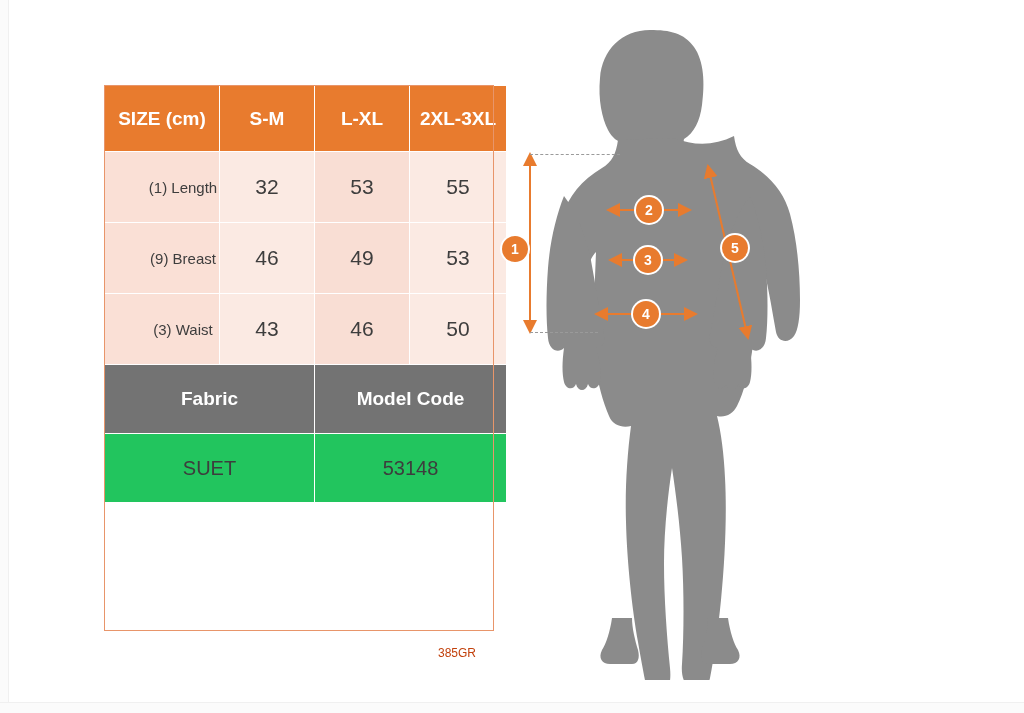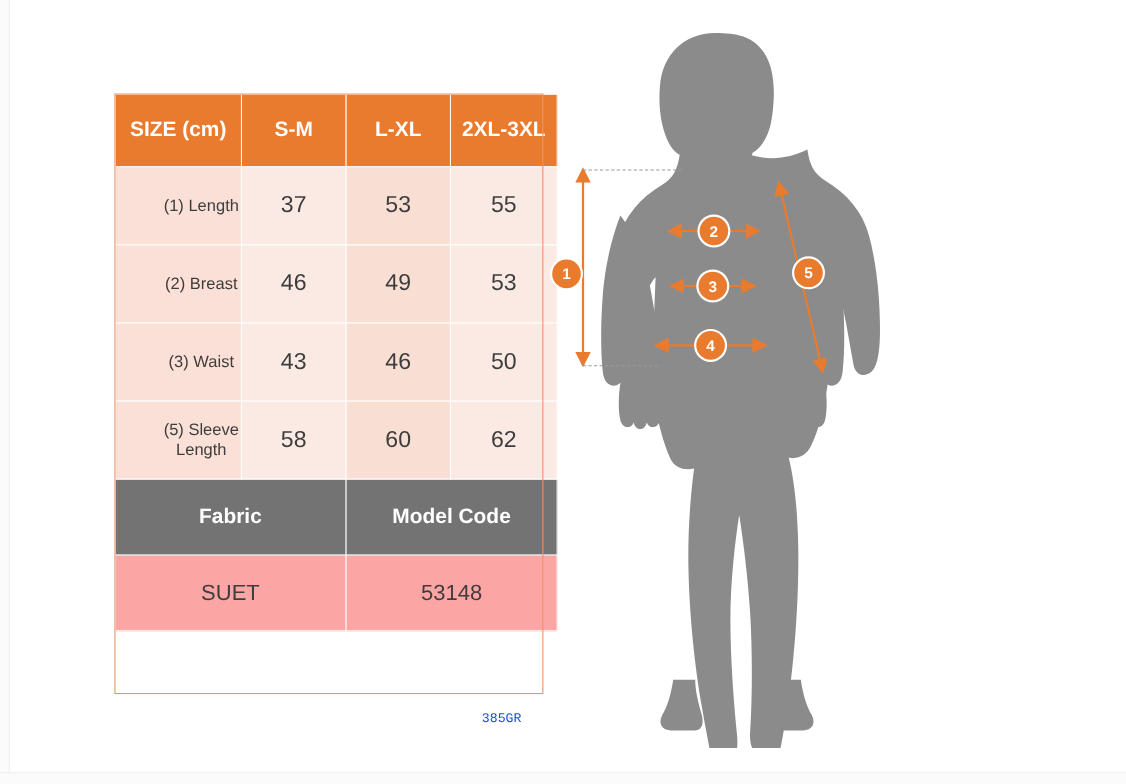--- a/index.html
+++ b/index.html
@@ -74,42 +74,41 @@
     background: #f9ded4;
   }
   .size-table .footer-hdr {
     background: #737373;
     color: #ffffff;
     font-weight: bold;
     font-size: 19px;
     height: 66px;
   }
   .size-table .footer-val {
-    background: #fca5a5;
+    background: #22c55e;
     font-size: 20px;
     color: #3d3d3d;
     height: 66px;
   }
   .table-outline {
     position: absolute;
     left: 104px;
     top: 85px;
     width: 390px;
     height: 546px;
     border: 1px solid #e8956a;
     pointer-events: none;
     box-sizing: border-box;
   }
   .weight-note {
     position: absolute;
     left: 438px;
     top: 646px;
     font-size: 12px;
-    color: #1d4ed8;
-    font-family: Liberation Mono, monospace;
+    color: #c2410c;
   }
 
   
   .figure-wrap {
     position: absolute;
     left: 500px;
     top: 20px;
     width: 420px;
     height: 660px;
   }
@@ -153,46 +152,40 @@
     <tbody>
         <tr>
       <th class="hdr" style="width:112px">SIZE (cm)</th>
       <th class="hdr" style="width:92px">S-M</th>
       <th class="hdr" style="width:92px">L-XL</th>
       <th class="hdr" style="width:94px">2XL-3XL</th>
     </tr>
 
     <tr>
       <td class="rowlabel">(1) Length</td>
-      <td class="val">37</td>
+      <td class="val">32</td>
       <td class="val alt">53</td>
       <td class="val">55</td>
     </tr>
 
     <tr>
-      <td class="rowlabel">(2) Breast</td>
+      <td class="rowlabel">(9) Breast</td>
       <td class="val">46</td>
       <td class="val alt">49</td>
       <td class="val">53</td>
     </tr>
 
     <tr>
       <td class="rowlabel">(3) Waist</td>
       <td class="val">43</td>
       <td class="val alt">46</td>
       <td class="val">50</td>
     </tr>
 
 
-    <tr>
-      <td class="rowlabel">(5) Sleeve Length</td>
-      <td class="val">58</td>
-      <td class="val alt">60</td>
-      <td class="val">62</td>
-    </tr>
 
     <tr>
       <td class="footer-hdr" colspan="2">Fabric</td>
       <td class="footer-hdr" colspan="2">Model Code</td>
     </tr>
 
     <tr>
       <td class="footer-val" colspan="2">SUET</td>
       <td class="footer-val" colspan="2">53148</td>
     </tr>

